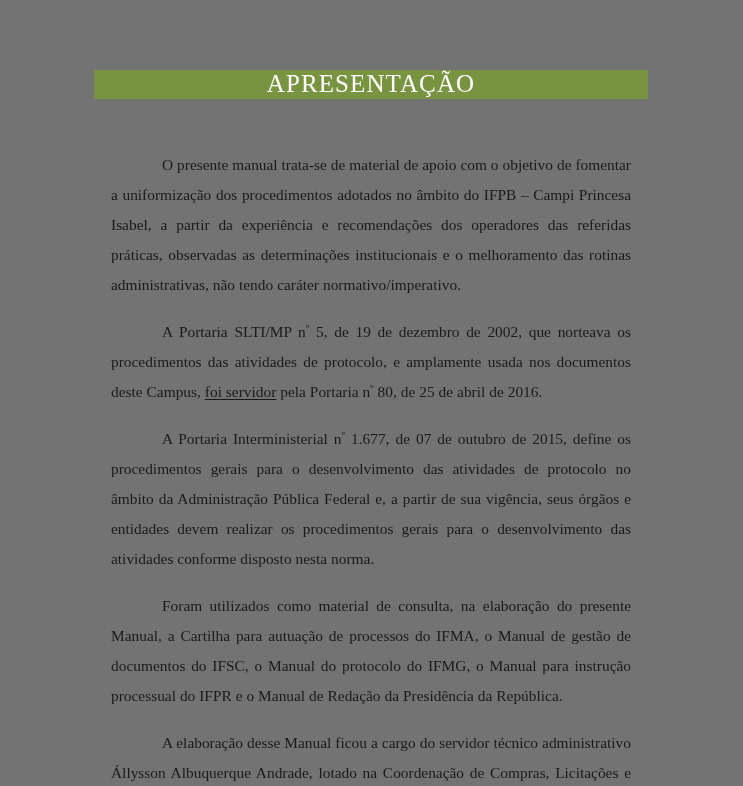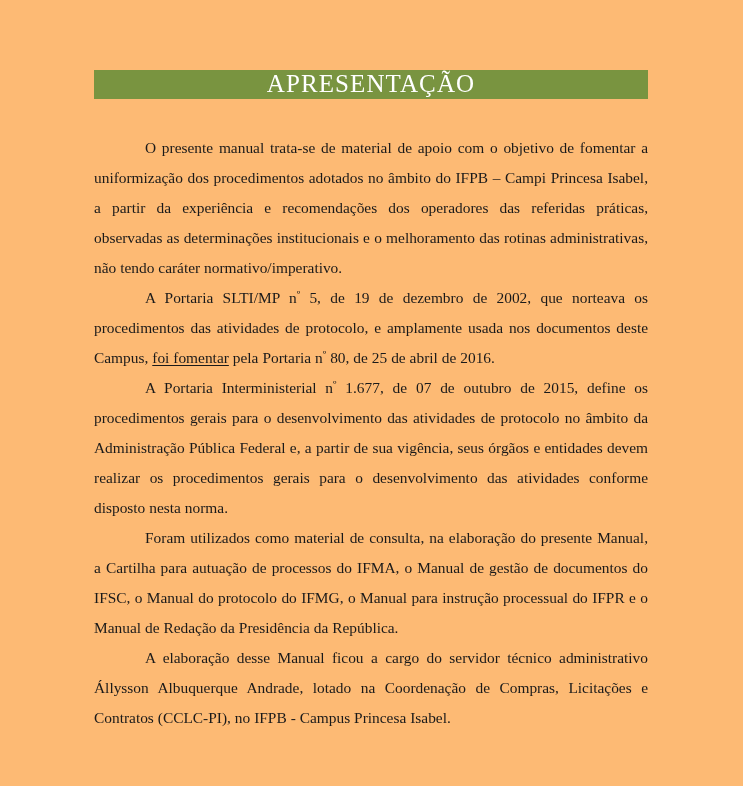--- a/index.html
+++ b/index.html
@@ -13,21 +13,21 @@
     background: #ffffff;
     font-family: "Liberation Serif", "DejaVu Serif", serif;
     color: #1a1a1a;
     overflow: hidden;
   }
 
   .page {
     position: relative;
     width: 743px;
     height: 786px;
-    background: #fdba74;
+    background: #737373;
     box-sizing: border-box;
   }
 
   
   .title-banner {
     position: absolute;
     left: 94px;
     top: 70px;
     width: 554px;
     height: 29px;
@@ -50,21 +50,21 @@
 
   
   .body-block {
     position: absolute;
     left: 94px;
     top: 133px;
     width: 554px;
   }
 
   .doc-paragraph {
-    margin: 0;
+    margin: 17px;
     padding: 0;
     text-align: justify;
     text-justify: inter-word;
     font-size: 15.4px;
     line-height: 30px;
     text-indent: 51px;
     hyphens: none;
     word-spacing: 0.1px;
   }
 
@@ -87,21 +87,21 @@
 <div class="page">
 
   <div class="title-banner">
     <span class="title-banner-text">APRESENTAÇÃO</span>
   </div>
 
   <div class="body-block">
 
     <p class="doc-paragraph">O presente manual trata-se de material de apoio com o objetivo de fomentar a uniformização dos procedimentos adotados no âmbito do IFPB – Campi Princesa Isabel, a partir da experiência e recomendações dos operadores das referidas práticas, observadas as determinações institucionais e o melhoramento das rotinas administrativas, não tendo caráter normativo/imperativo.</p>
 
-    <p class="doc-paragraph">A Portaria SLTI/MP n<span class="ord">º</span> 5, de 19 de dezembro de 2002, que norteava os procedimentos das atividades de protocolo, e amplamente usada nos documentos deste Campus, <span class="underlined">foi fomentar</span> pela Portaria n<span class="ord">º</span> 80, de 25 de abril de 2016.</p>
+    <p class="doc-paragraph">A Portaria SLTI/MP n<span class="ord">º</span> 5, de 19 de dezembro de 2002, que norteava os procedimentos das atividades de protocolo, e amplamente usada nos documentos deste Campus, <span class="underlined">foi servidor</span> pela Portaria n<span class="ord">º</span> 80, de 25 de abril de 2016.</p>
 
     <p class="doc-paragraph">A Portaria Interministerial n<span class="ord">º</span> 1.677, de 07 de outubro de 2015, define os procedimentos gerais para o desenvolvimento das atividades de protocolo no âmbito da Administração Pública Federal e, a partir de sua vigência, seus órgãos e entidades devem realizar os procedimentos gerais para o desenvolvimento das atividades conforme disposto nesta norma.</p>
 
     <p class="doc-paragraph">Foram utilizados como material de consulta, na elaboração do presente Manual, a Cartilha para autuação de processos do IFMA, o Manual de gestão de documentos do IFSC, o Manual do protocolo do IFMG, o Manual para instrução processual do IFPR e o Manual de Redação da Presidência da República.</p>
 
 
     <p class="doc-paragraph">A elaboração desse Manual ficou a cargo do servidor técnico administrativo Állysson Albuquerque Andrade, lotado na Coordenação de Compras, Licitações e Contratos (CCLC-PI), no IFPB - Campus Princesa Isabel.</p>
 
   </div>
 </div>

